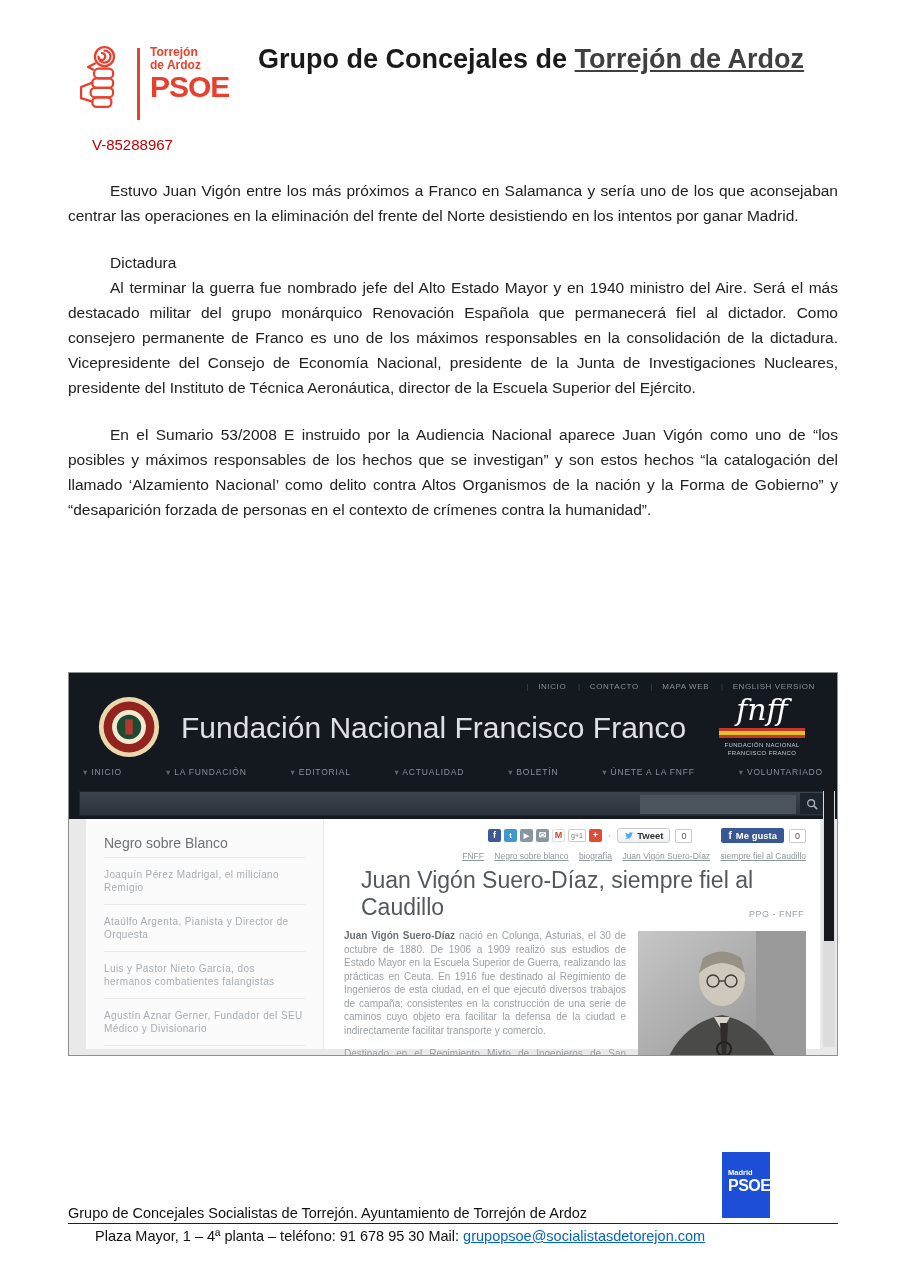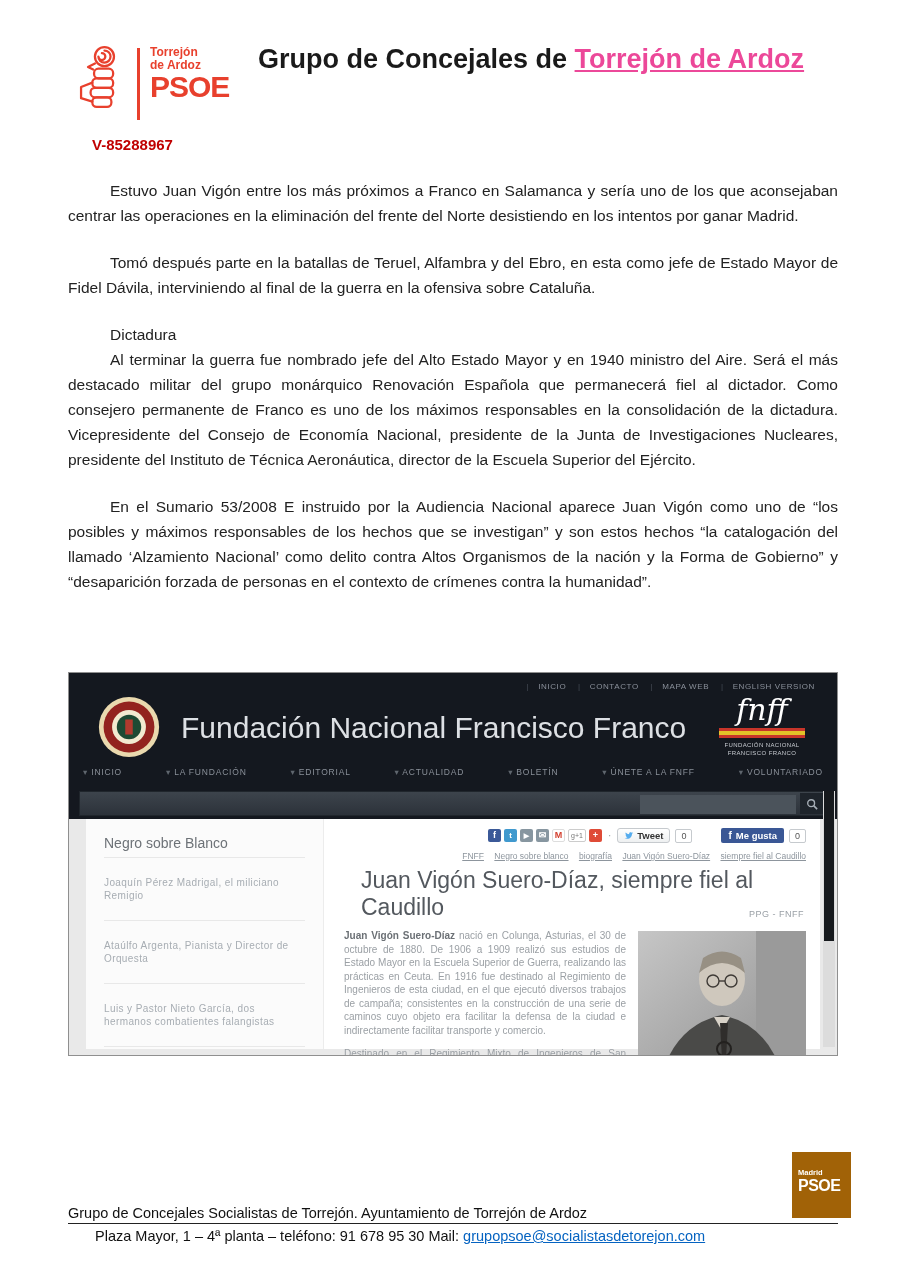--- a/index.html
+++ b/index.html
@@ -7,22 +7,22 @@
         font-family:"Liberation Sans",sans-serif;}
 
   
   .doc-header{position:absolute;left:75px;top:42px;display:flex;align-items:flex-start;}
   .psoe-logo{display:flex;align-items:stretch;}
   .logo-divider{width:3px;background:#e8402d;margin:6px 10px 0 10px;height:72px;}
   .logo-region{color:#e8402d;font-size:12px;font-weight:bold;line-height:13px;margin-top:4px;}
   .logo-party{color:#e8402d;font-size:30px;font-weight:bold;letter-spacing:-1px;line-height:30px;}
   .doc-title{position:absolute;left:258px;top:44px;width:600px;font-size:27px;font-weight:bold;
              color:#1a1a1a;white-space:nowrap;}
-  .doc-title .red{color:#ec4899;text-decoration:underline;}
-  .fiscal-id{position:absolute;left:92px;top:136px;font-size:15px;font-weight:bold;color:#c00000;}
+  .doc-title .red{color:#404040;text-decoration:underline;}
+  .fiscal-id{position:absolute;left:92px;top:136px;font-size:15px;font-weight:normal;color:#c00000;}
 
   
   .doc-body{position:absolute;left:68px;top:178px;width:770px;color:#222;}
   .doc-body p{margin:0 0 22px 0;font-size:15.5px;line-height:25px;text-align:justify;text-indent:42px;}
   .doc-body .sect{margin:0;font-size:15.5px;line-height:25px;text-indent:42px;}
 
   
   .site-frame{position:absolute;left:68px;top:672px;width:770px;height:384px;background:#e9e9e9;
               border:1px solid #8f8f8f;overflow:hidden;box-sizing:border-box;}
   .site-header{position:absolute;left:0;top:0;right:0;height:146px;background:#14181f;}
@@ -44,21 +44,21 @@
               background:linear-gradient(#3d444c,#2c323a);border:1px solid #20262c;box-sizing:border-box;}
   .search-input{position:absolute;right:30px;top:3px;width:152px;height:17px;background:#4b535b;
                 border:none;outline:none;}
   .search-btn{position:absolute;right:2px;top:1px;width:24px;height:21px;background:#1e242b;
               display:flex;align-items:center;justify-content:center;cursor:pointer;}
 
   .site-content{position:absolute;left:17px;right:17px;top:146px;bottom:6px;background:#fff;display:flex;}
   .sb{width:246px;background:#fbfbfb;border-right:1px solid #ececec;box-sizing:border-box;
       padding:16px 18px 0 18px;}
   .sb-head{font-size:14px;color:#6d7277;margin-bottom:6px;}
-  .sb-item{font-size:10px;line-height:13px;color:#a7adb3;letter-spacing:.4px;padding:18px 0;
+  .sb-item{font-size:10px;line-height:13px;color:#a7adb3;letter-spacing:.4px;padding:10px 0;
            border-top:1px solid #e8e8e8;cursor:pointer;}
   .sb-item:first-of-type{border-top:none;margin-top:6px;}
 
   .main-col{flex:1;padding:8px 14px 0 20px;position:relative;}
   .social-row{display:flex;justify-content:flex-end;align-items:center;gap:3px;height:17px;}
   .sicon{width:13px;height:13px;font-size:9px;font-weight:bold;color:#fff;display:flex;
          align-items:center;justify-content:center;border-radius:2px;cursor:pointer;line-height:13px;}
   .i-fb{background:#3b5998;} .i-tw{background:#4099ce;font-size:8px;}
   .i-yt{background:#8796a0;font-size:7px;} .i-em{background:#8796a0;font-size:9px;}
   .i-gm{background:#fff;color:#d3402f;border:1px solid #ddd;box-sizing:border-box;}
@@ -81,21 +81,21 @@
   .byline{position:absolute;right:2px;bottom:2px;font-size:9px;color:#9aa0a6;letter-spacing:.5px;}
   .art-flex{display:flex;gap:12px;}
   .art-text{width:282px;font-size:10px;line-height:13.5px;color:#9ba0a5;text-align:justify;}
   .art-text p{margin:0 0 10px 0;}
   .art-text .lead{font-weight:bold;color:#6b7075;}
   .portrait{width:168px;height:150px;flex:none;margin-top:2px;}
   .site-scroll{position:absolute;right:2px;top:118px;bottom:8px;width:12px;background:#dcdcdc;}
   .site-thumb{position:absolute;left:1px;right:1px;top:0;height:150px;background:#16191d;cursor:pointer;}
 
   
-  .madrid-logo{position:absolute;left:792px;top:1152px;width:59px;height:66px;background:#a16207;
+  .madrid-logo{position:absolute;left:722px;top:1152px;width:48px;height:66px;background:#1d4ed8;
                color:#fff;box-sizing:border-box;padding:8px 0 0 6px;}
   .madrid-logo .city{font-size:7.5px;font-weight:bold;margin-top:8px;}
   .madrid-logo .party{font-size:16px;font-weight:bold;letter-spacing:-.5px;}
   .foot-line1{position:absolute;left:68px;top:1205px;font-size:14.5px;color:#111;}
   .foot-rule{position:absolute;left:68px;top:1223px;width:770px;border-top:1.5px solid #222;}
   .foot-line2{position:absolute;left:78px;top:1228px;font-size:14.5px;color:#111;margin-left:17px;}
   .foot-line2 a{color:#0563c1;text-decoration:underline;cursor:pointer;}
 </style>
 </head>
 <body>
@@ -126,21 +126,20 @@
       </div>
     </div>
   </header>
 
   <div class="doc-title"><span>Grupo de Concejales  de </span><span class="red">Torrejón de Ardoz</span></div>
 
   <div class="fiscal-id">V-85288967</div>
 
   <div class="doc-body">
     <p>Estuvo Juan Vigón entre los más próximos a Franco en Salamanca y sería uno de los que aconsejaban centrar las operaciones en la eliminación del frente del Norte desistiendo en los intentos por ganar Madrid.</p>
-    <p>Tomó después parte en la batallas de Teruel, Alfambra y del Ebro, en esta como jefe de Estado Mayor de Fidel Dávila, interviniendo al final de la guerra en la ofensiva sobre Cataluña.</p>
     <div class="sect">Dictadura</div>
     <p>Al terminar la guerra fue nombrado jefe del Alto Estado Mayor y en 1940 ministro del Aire. Será el más destacado militar del grupo monárquico Renovación Española que permanecerá fiel al dictador. Como consejero permanente de Franco es uno de los máximos responsables en la consolidación de la dictadura. Vicepresidente del Consejo de Economía Nacional, presidente de la Junta de Investigaciones Nucleares, presidente del Instituto de Técnica Aeronáutica, director de la Escuela Superior del Ejército.</p>
     <p>En el Sumario 53/2008 E instruido por la Audiencia Nacional aparece Juan Vigón como uno de “los posibles y máximos  responsables de los hechos que se investigan” y son estos hechos “la catalogación del llamado ‘Alzamiento Nacional’ como delito contra Altos Organismos de la nación y la Forma de Gobierno” y “desaparición forzada de personas en el contexto de crímenes contra la humanidad”.</p>
   </div>
 
   <div class="site-frame">
     <div class="site-header">
       <div class="utility-nav">
         <span class="it">INICIO</span>
         <span class="it">CONTACTO</span>

